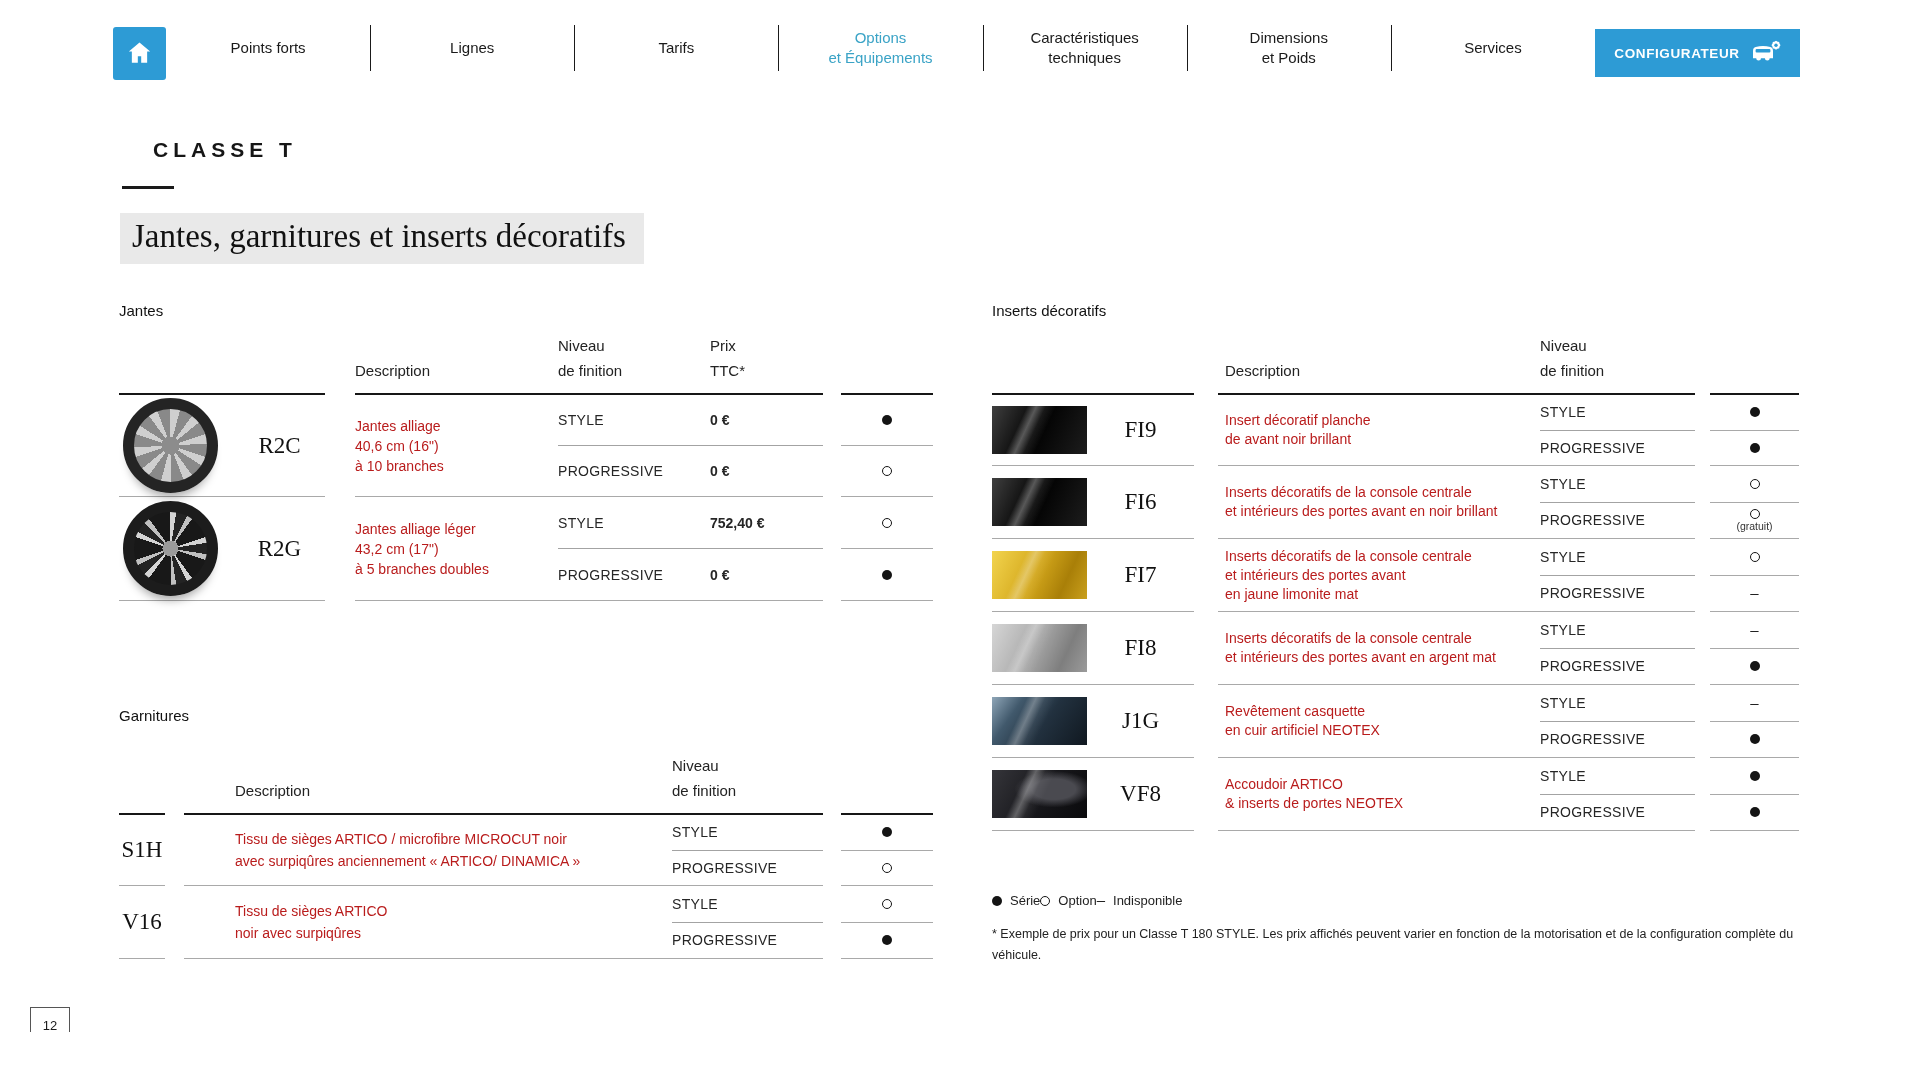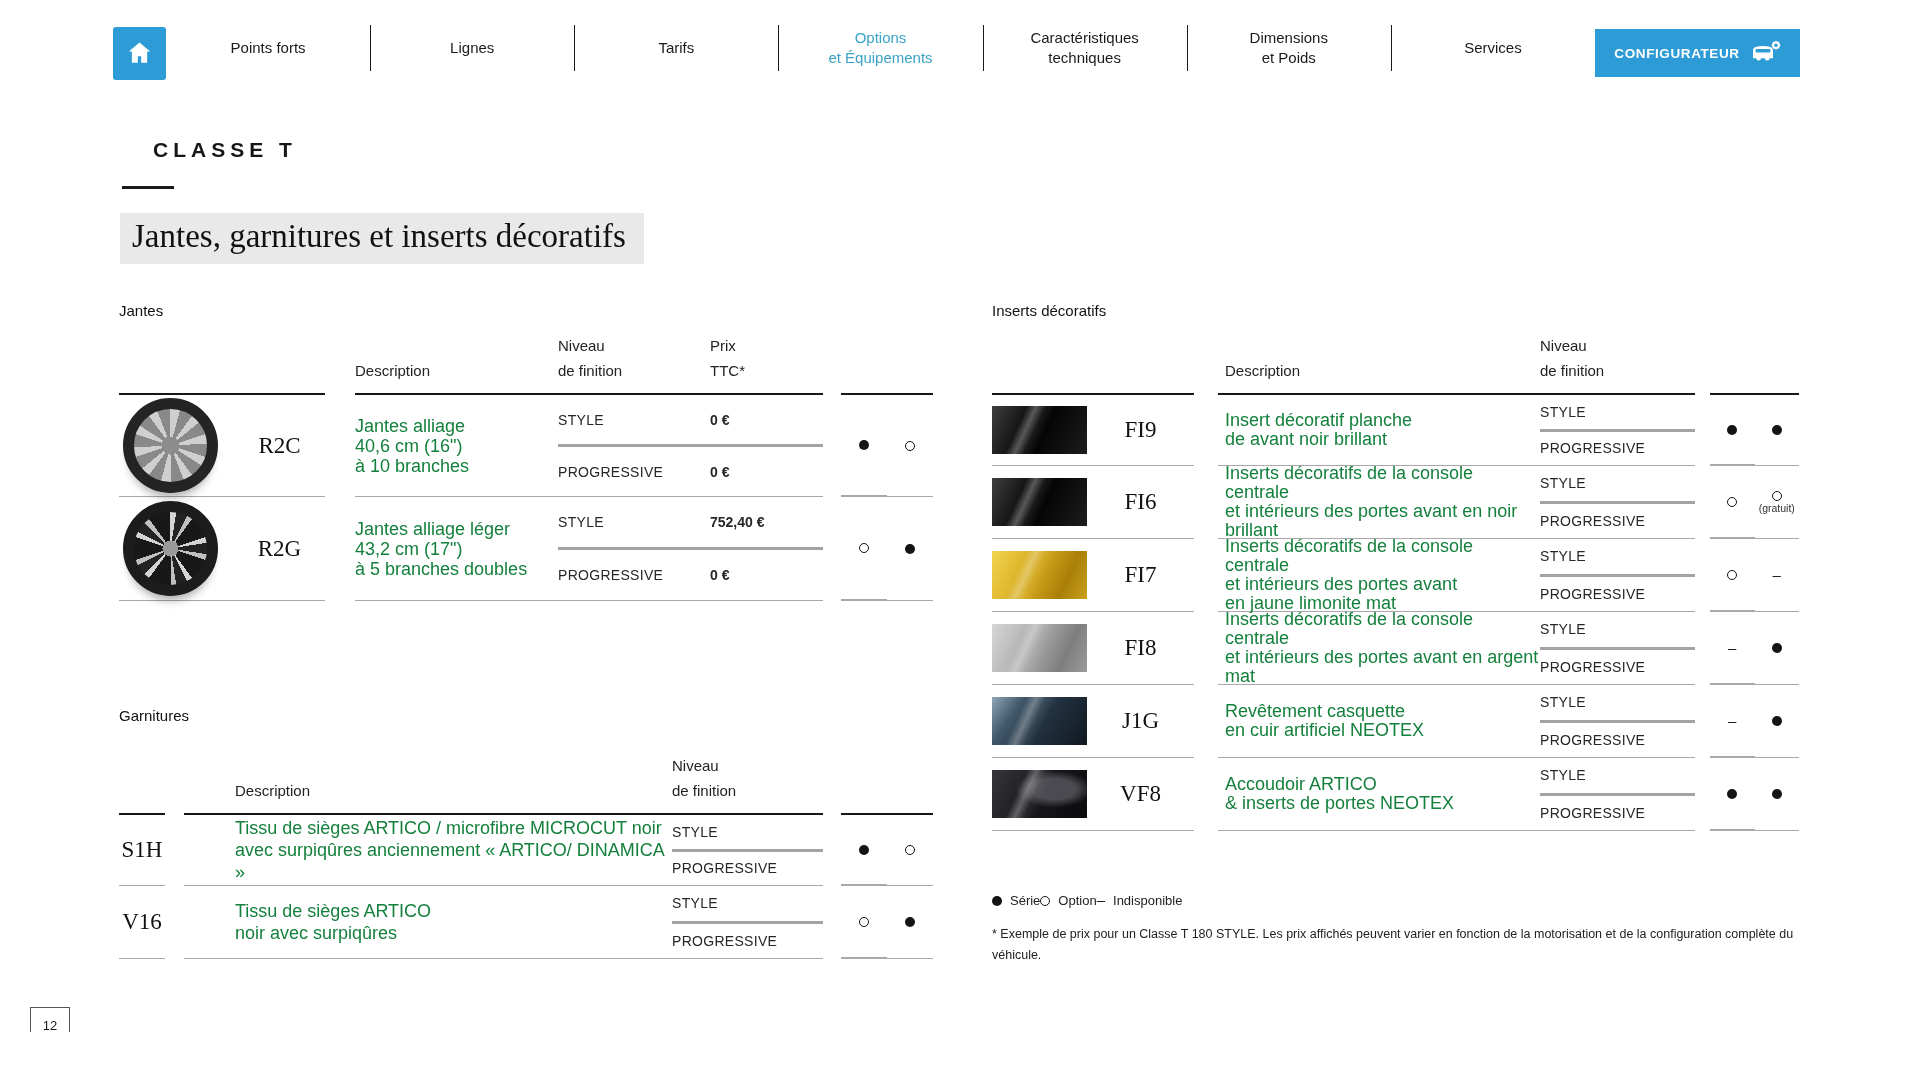--- a/index.html
+++ b/index.html
@@ -37,26 +37,26 @@
   .thead .main-cell { display:flex; align-items:flex-end; padding-bottom:10px; font-size:15px; line-height:25px; color:#232323; }
   .hcell { white-space:pre-line; }
 
   .trow { display:flex; }
   .trow .seg { border-bottom:1px solid #a9a9a9; }
   .trow.first .seg { border-top:2px solid #161616; }
 
   .code-cell { display:flex; align-items:center; }
   .code { flex:1; text-align:center; font-family:"Liberation Serif", serif; font-size:23px; color:#111; }
   .main-cell { display:flex; }
-  .desc { align-self:center; font-size:18px; color:#15803d; }
+  .desc { align-self:center; font-size:14px; color:#b91c1c; }
   .variants { display:flex; flex-direction:column; }
   .variant { flex:1; display:flex; align-items:center; font-size:14px; color:#262626; letter-spacing:.3px; }
-  .variant + .variant { border-top:3px solid #a3a3a3; }
+  .variant + .variant { border-top:1px solid #a3a3a3; }
   .price { font-weight:bold; letter-spacing:0; }
-  .dots-cell { display:flex; flex-direction:row; }
+  .dots-cell { display:flex; flex-direction:column; }
   .dotcell { flex:1; display:flex; flex-direction:column; align-items:center; justify-content:center; gap:2px; }
   .dotcell:first-child { border-bottom:1px solid #a9a9a9; }
 
   .avail { display:inline-block; }
   .avail[data-avail="serie"]  { width:10px; height:10px; border-radius:50%; background:#141414; }
   .avail[data-avail="option"] { width:10px; height:10px; border-radius:50%; border:1.7px solid #141414; background:#fff; }
   .avail[data-avail="indisponible"]::before { content:"–"; font-size:15px; color:#222; line-height:11px; }
   .note { font-size:10.5px; color:#333; line-height:11px; }
   .note:empty { display:none; }
 

